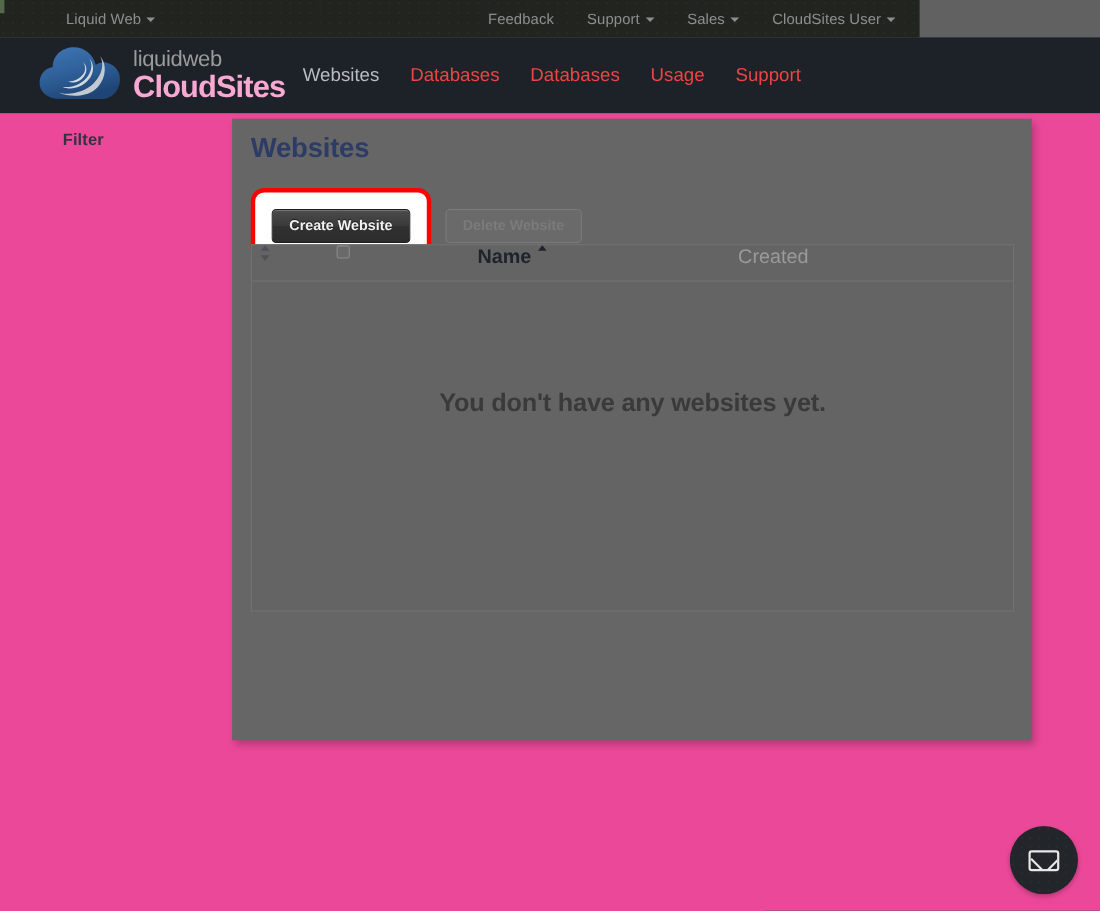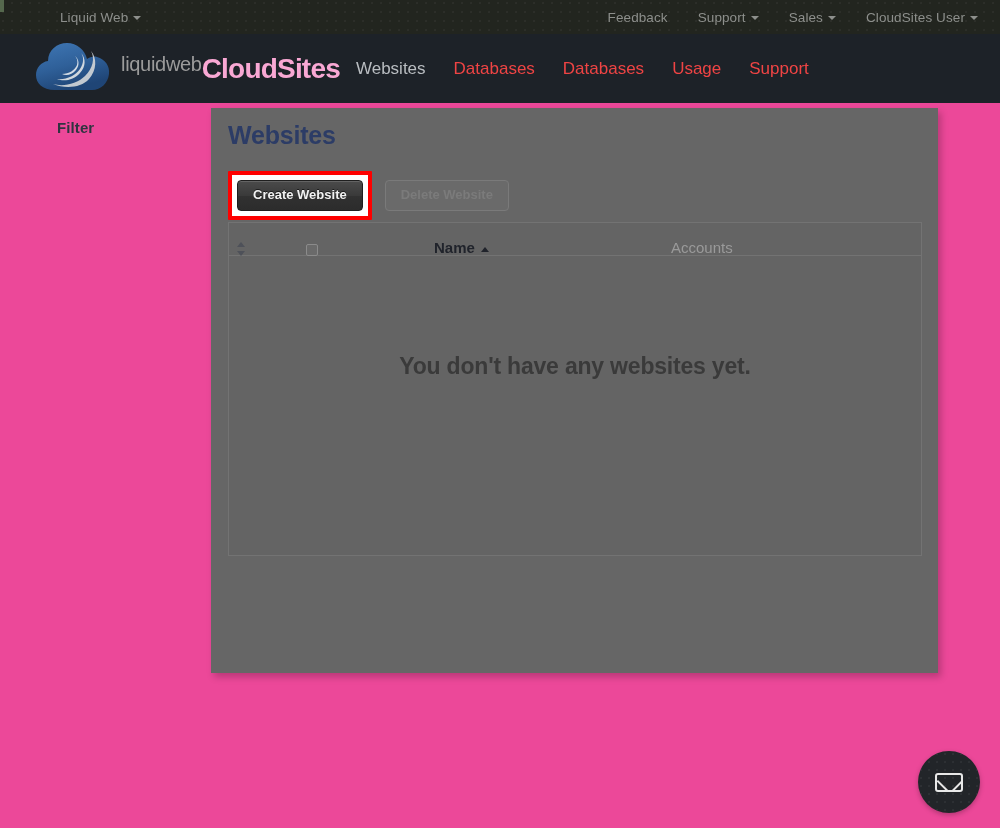--- a/index.html
+++ b/index.html
@@ -18,21 +18,21 @@
     height: 828px;
     background: #616161;
   }
 
   
 
   
   .utility-bar {
     position: absolute;
     top: 0; left: 0;
-    width: 1000px; height: 34px;
+    width: 836px; height: 34px;
     background:
       radial-gradient(circle at 3px 3px, rgba(255,255,255,0.045) 0.7px, transparent 1px) 0 0/9px 9px,
       #22251f;
     display: flex;
     align-items: center;
   }
   .util-left {
     margin-left: 60px;
     display: flex; align-items: center;
   }
@@ -79,21 +79,21 @@
   .brand {
     margin-left: 33px;
     display: flex;
     align-items: center;
     cursor: pointer;
   }
   .brand-logo { width: 84px; height: 58px; flex: 0 0 auto; }
   .brand-text {
     margin-left: 4px;
     display: flex;
-    flex-direction: row;
+    flex-direction: column;
     line-height: 1;
   }
   .brand-top {
     color: #9b9b9b;
     font-size: 20px;
     font-weight: 300;
     letter-spacing: -0.3px;
   }
   .brand-bottom {
     color: #f9a8d4;
@@ -160,24 +160,24 @@
 
   
   .btn-row {
     position: absolute;
     top: 63px; left: 17px;
     display: flex;
     align-items: center;
   }
   .highlight-box {
     position: relative;
-    padding: 5px;
+    padding: 15px;
     background: #ffffff;
     border: 4px solid #fe0000;
-    border-radius: 1px;
+    border-radius: 12px;
     display: inline-block;
     line-height: 0;
   }
   .btn-primary {
     display: inline-block;
     padding: 7px 15px 8px;
     font-size: 13px;
     font-weight: bold;
     color: #f2f2f2;
     background: linear-gradient(to bottom, #4b4b4b 0%, #3a3a3a 50%, #313131 51%, #2c2c2c 100%);
@@ -215,22 +215,22 @@
   .table-head {
     position: relative;
     height: 33px;
     border-bottom: 1px solid #737373;
   }
   .th {
     position: absolute;
     top: 0;
     height: 33px;
     display: flex;
-    align-items: flex-end;
-    font-size: 15px;
+    align-items: flex-start;
+    font-size: 18px;
   }
   .th-sort   { left: 8px; }
   .th-check  { left: 77px; }
   .th-name   { left: 205px; font-weight: bold; color: #20232b; gap: 6px; cursor: pointer; }
   .th-created{ left: 442px; color: #9a9a9a; cursor: pointer; }
 
   .sort-icon {
     display: inline-block;
     width: 9px; height: 14px;
     position: relative;
@@ -407,21 +407,21 @@
             <span class="sort-icon"></span>
           </div>
           <div class="th th-check">
             <span class="checkbox"></span>
           </div>
           <div class="th th-name">
             <span>Name</span>
             <span class="caret-up-sm"></span>
           </div>
           <div class="th th-created">
-            <span>Accounts</span>
+            <span>Created</span>
           </div>
         </div>
         <div class="table-body">
           <div class="empty-state">
             <div class="empty-head">You don't have any websites yet.</div>
           </div>
         </div>
       </div>
     </div>
 

